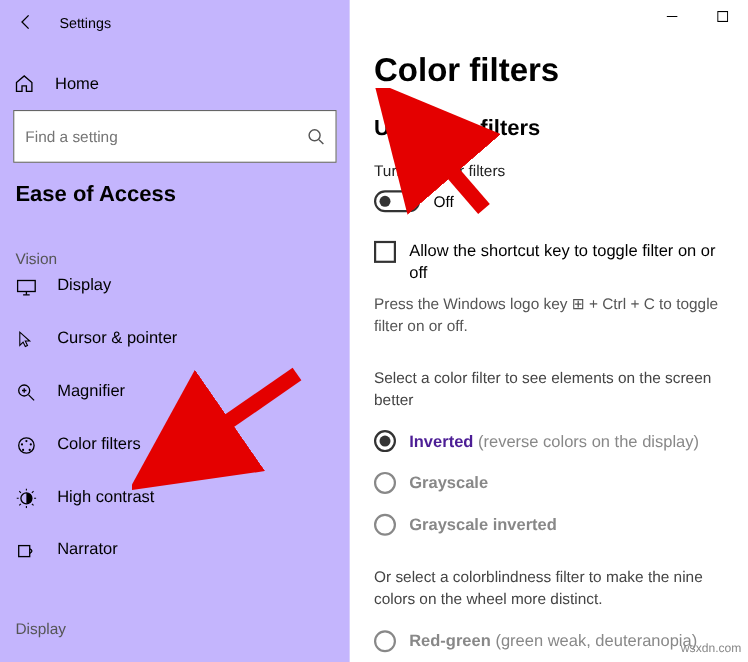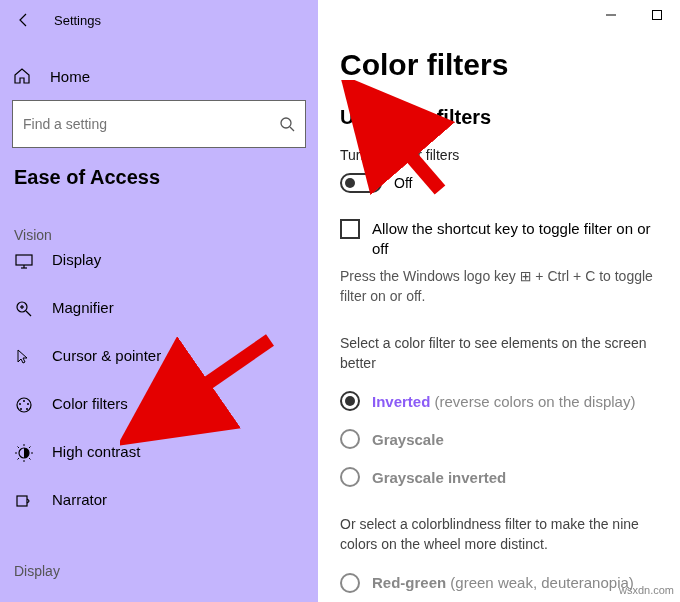--- a/index.html
+++ b/index.html
@@ -219,21 +219,21 @@
   width: 10px;
   height: 10px;
   background: #333;
   border-radius: 50%;
 }
 .radio-label {
   margin-left: 12px;
   font-size: 15px;
   color: #888;
 }
-.radio-row.selected .radio-label .bold { color:#8b5cf6; }
+.radio-row.selected .radio-label .bold { color:#4c1d95; }
 .radio-label .bold { font-weight: 600; }
 .radio-label .paren { color: #888; font-weight: 400; }
 
 .watermark {
   position: absolute;
   bottom: 6px;
   right: 6px;
   font-size: 11px;
   color: #888;
 }
@@ -287,36 +287,36 @@
           <line x1="6" y1="16" x2="12" y2="16" stroke="#000" stroke-width="1.2"></line>
           <line x1="9" y1="13" x2="9" y2="16" stroke="#000" stroke-width="1.2"></line>
         </svg>
     </span>
     <span class="nav-label">Display</span>
   </div>
 
   <div class="nav-item">
     <span class="nav-icon">
       <svg width="18" height="18" viewBox="0 0 18 18">
+          <path d="M3 2 L3 14 L6 11 L8 15 L10 14 L8 10 L12 10 Z" stroke="#000" stroke-width="1" fill="none"></path>
+        </svg>
+    </span>
+    <span class="nav-label">Cursor &amp; pointer</span>
+  </div>
+
+  <div class="nav-item">
+    <span class="nav-icon">
+      <svg width="18" height="18" viewBox="0 0 18 18">
           <circle cx="7" cy="7" r="5" stroke="#000" stroke-width="1.2" fill="none"></circle>
           <line x1="11" y1="11" x2="16" y2="16" stroke="#000" stroke-width="1.2"></line>
           <line x1="5" y1="7" x2="9" y2="7" stroke="#000" stroke-width="1.2"></line>
           <line x1="7" y1="5" x2="7" y2="9" stroke="#000" stroke-width="1.2"></line>
         </svg>
     </span>
     <span class="nav-label">Magnifier</span>
-  </div>
-
-  <div class="nav-item">
-    <span class="nav-icon">
-      <svg width="18" height="18" viewBox="0 0 18 18">
-          <path d="M3 2 L3 14 L6 11 L8 15 L10 14 L8 10 L12 10 Z" stroke="#000" stroke-width="1" fill="none"></path>
-        </svg>
-    </span>
-    <span class="nav-label">Cursor &amp; pointer</span>
   </div>
 
   <div class="nav-item">
     <span class="nav-icon">
       <svg width="18" height="18" viewBox="0 0 18 18">
           <circle cx="9" cy="9" r="7" stroke="#000" stroke-width="1.2" fill="none"></circle>
           <circle cx="9" cy="5" r="1" fill="#000"></circle>
           <circle cx="13" cy="8" r="1" fill="#000"></circle>
           <circle cx="12" cy="13" r="1" fill="#000"></circle>
           <circle cx="6" cy="13" r="1" fill="#000"></circle>

